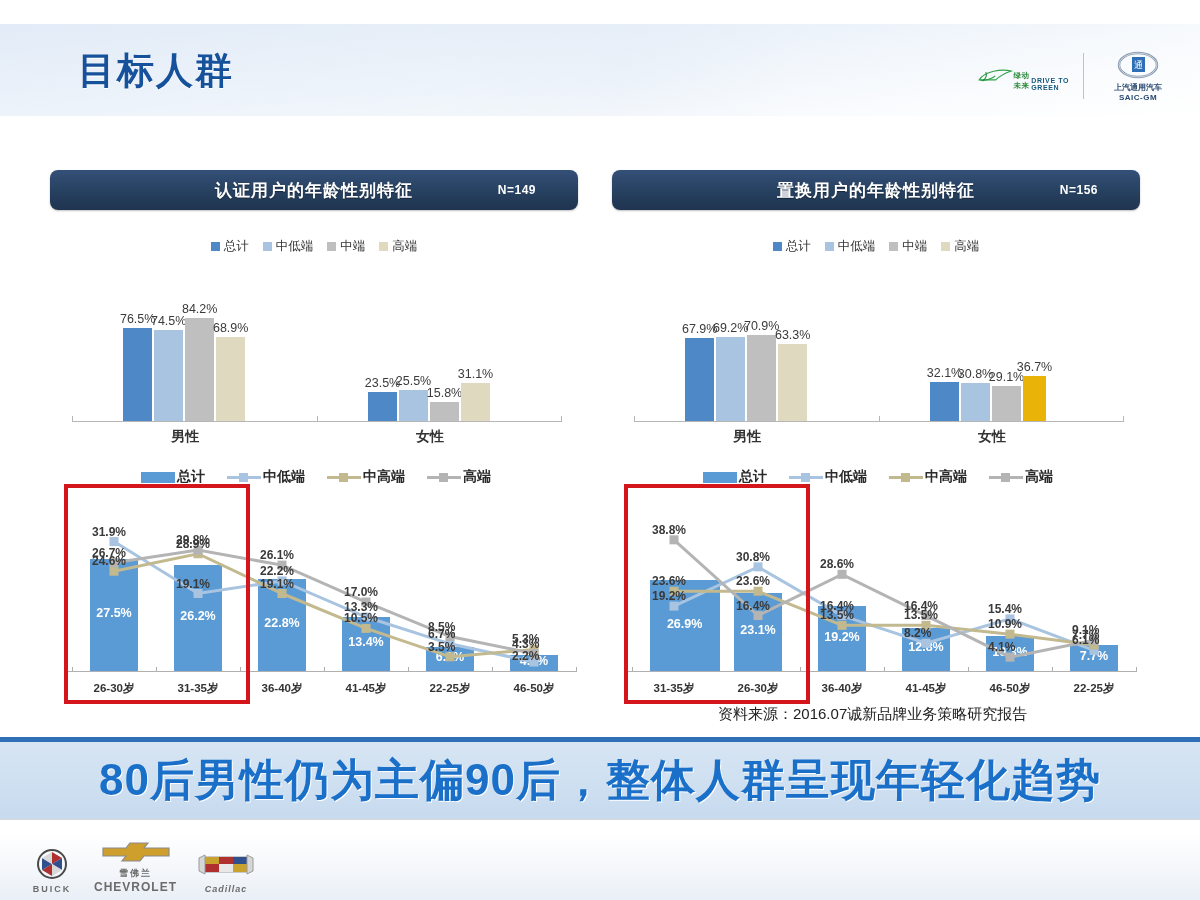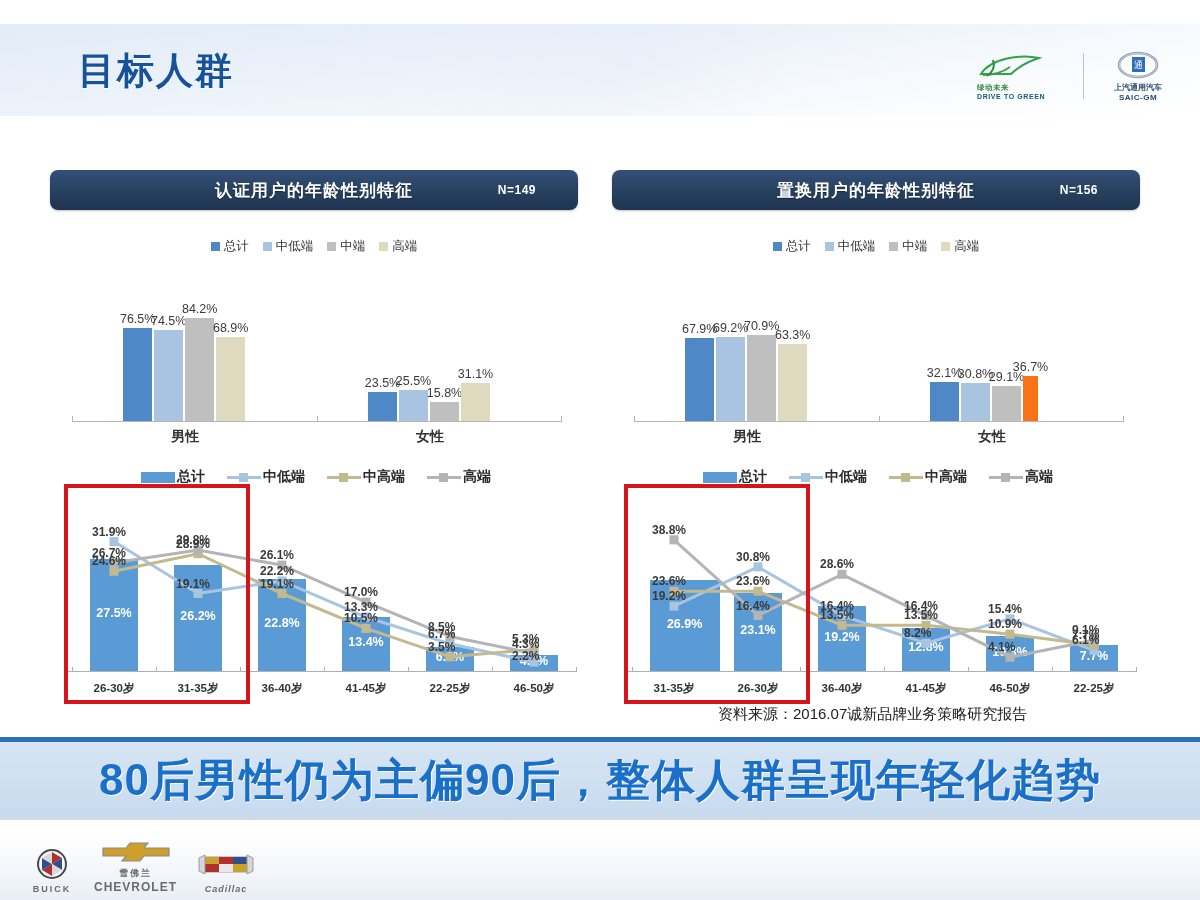--- a/index.html
+++ b/index.html
@@ -31,21 +31,21 @@
   .hdr-band{
     position:absolute;left:0;top:0;width:1200px;height:92px;
     background:linear-gradient(175deg,rgba(226,235,247,.95) 0%,rgba(245,249,253,.6) 55%,rgba(255,255,255,.9) 100%);
   }
   .page-title{
     position:absolute;left:78px;top:22px;
     font-size:37px;font-weight:bold;color:#16529c;letter-spacing:2px;
     text-shadow:0 1px 0 #ffffff;
   }
   .logos{position:absolute;right:22px;top:26px;display:flex;align-items:center;gap:14px;}
-  .logo-green{display:flex;flex-direction:column;align-items:flex-start;width:92px;}
+  .logo-green{display:flex;flex-direction:row;align-items:flex-end;width:92px;}
   .logo-green .txt1{font-size:7.5px;color:#2e8b3d;font-weight:bold;letter-spacing:.5px;margin-top:1px;}
   .logo-green .txt2{font-size:7px;color:#15597f;font-weight:bold;letter-spacing:.6px;}
   .logo-div{width:1px;height:46px;background:#b9c4d2;}
   .logo-gm{display:flex;flex-direction:column;align-items:center;width:80px;}
   .logo-gm .txt1{font-size:8px;color:#2b4a72;font-weight:bold;margin-top:2px;}
   .logo-gm .txt2{font-size:8px;color:#2b4a72;font-weight:bold;letter-spacing:.5px;}
   .panel-head{
     height:40px;border-radius:8px;
     background:linear-gradient(180deg,#355078 0%,#26405f 55%,#1f3450 100%);
     display:flex;align-items:center;justify-content:center;position:relative;
@@ -259,21 +259,21 @@
       <div class="bc-group" style="left: 306px; height: 156px;">
         <div class="bc-bar" style="width: 29px; height: 39.162px; background: rgb(79, 136, 198); margin-right: 2px;">
           <div class="bval" style="bottom: 41.162px;">32.1%</div>
         </div>
         <div class="bc-bar" style="width: 29px; height: 37.576px; background: rgb(168, 196, 224); margin-right: 2px;">
           <div class="bval" style="bottom: 39.576px;">30.8%</div>
         </div>
         <div class="bc-bar" style="width: 29px; height: 35.502px; background: rgb(191, 191, 191); margin-right: 2px;">
           <div class="bval" style="bottom: 37.502px;">29.1%</div>
         </div>
-        <div class="bc-bar" style="width: 15px; height: 44.774px; background: #f97316; margin-right: 13px;">
+        <div class="bc-bar" style="width: 23px; height: 44.774px; background: #eab308; margin-right: 13px;">
           <div class="bval" style="bottom: 46.774px;">36.7%</div>
         </div>
       </div>
       <div class="bc-cat" style="left: 286px; width: 164px;">女性</div>
       <div class="bc-tick" style="left: 255px;"></div>
     </div>
 
   <div class="legend legend-line" style="position:absolute;left:58px;top:468px;width:516px;gap:22px;">
     <span class="li">
       <i class="barsw" style="background:#5b9bd5"></i>

